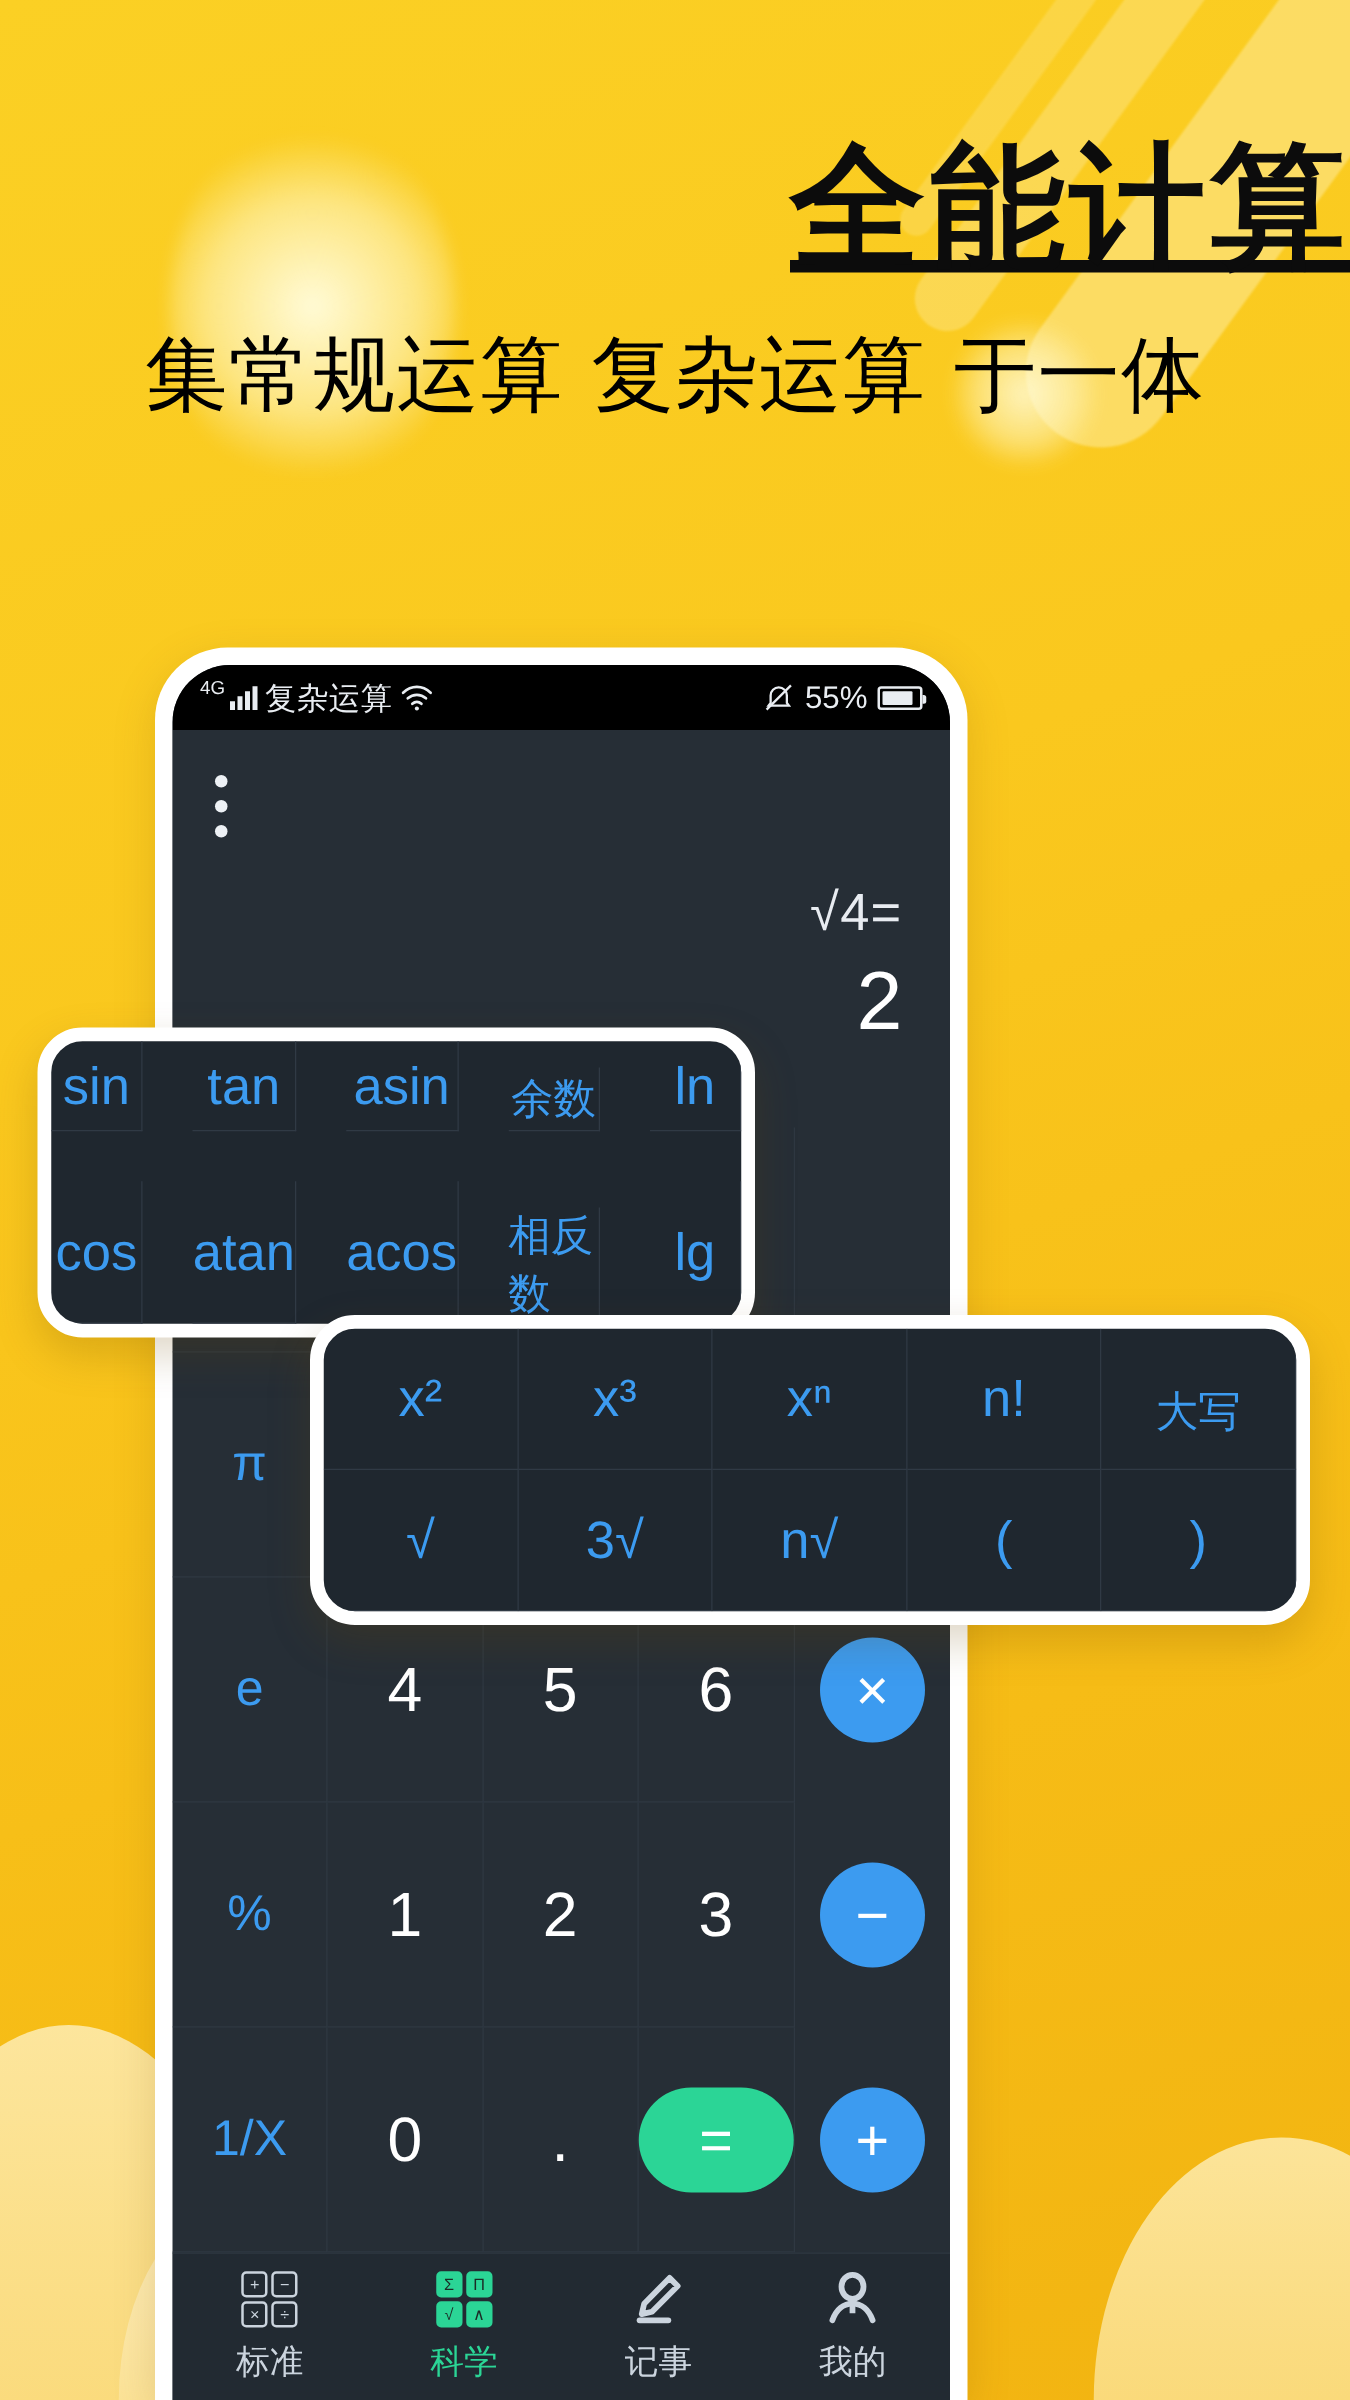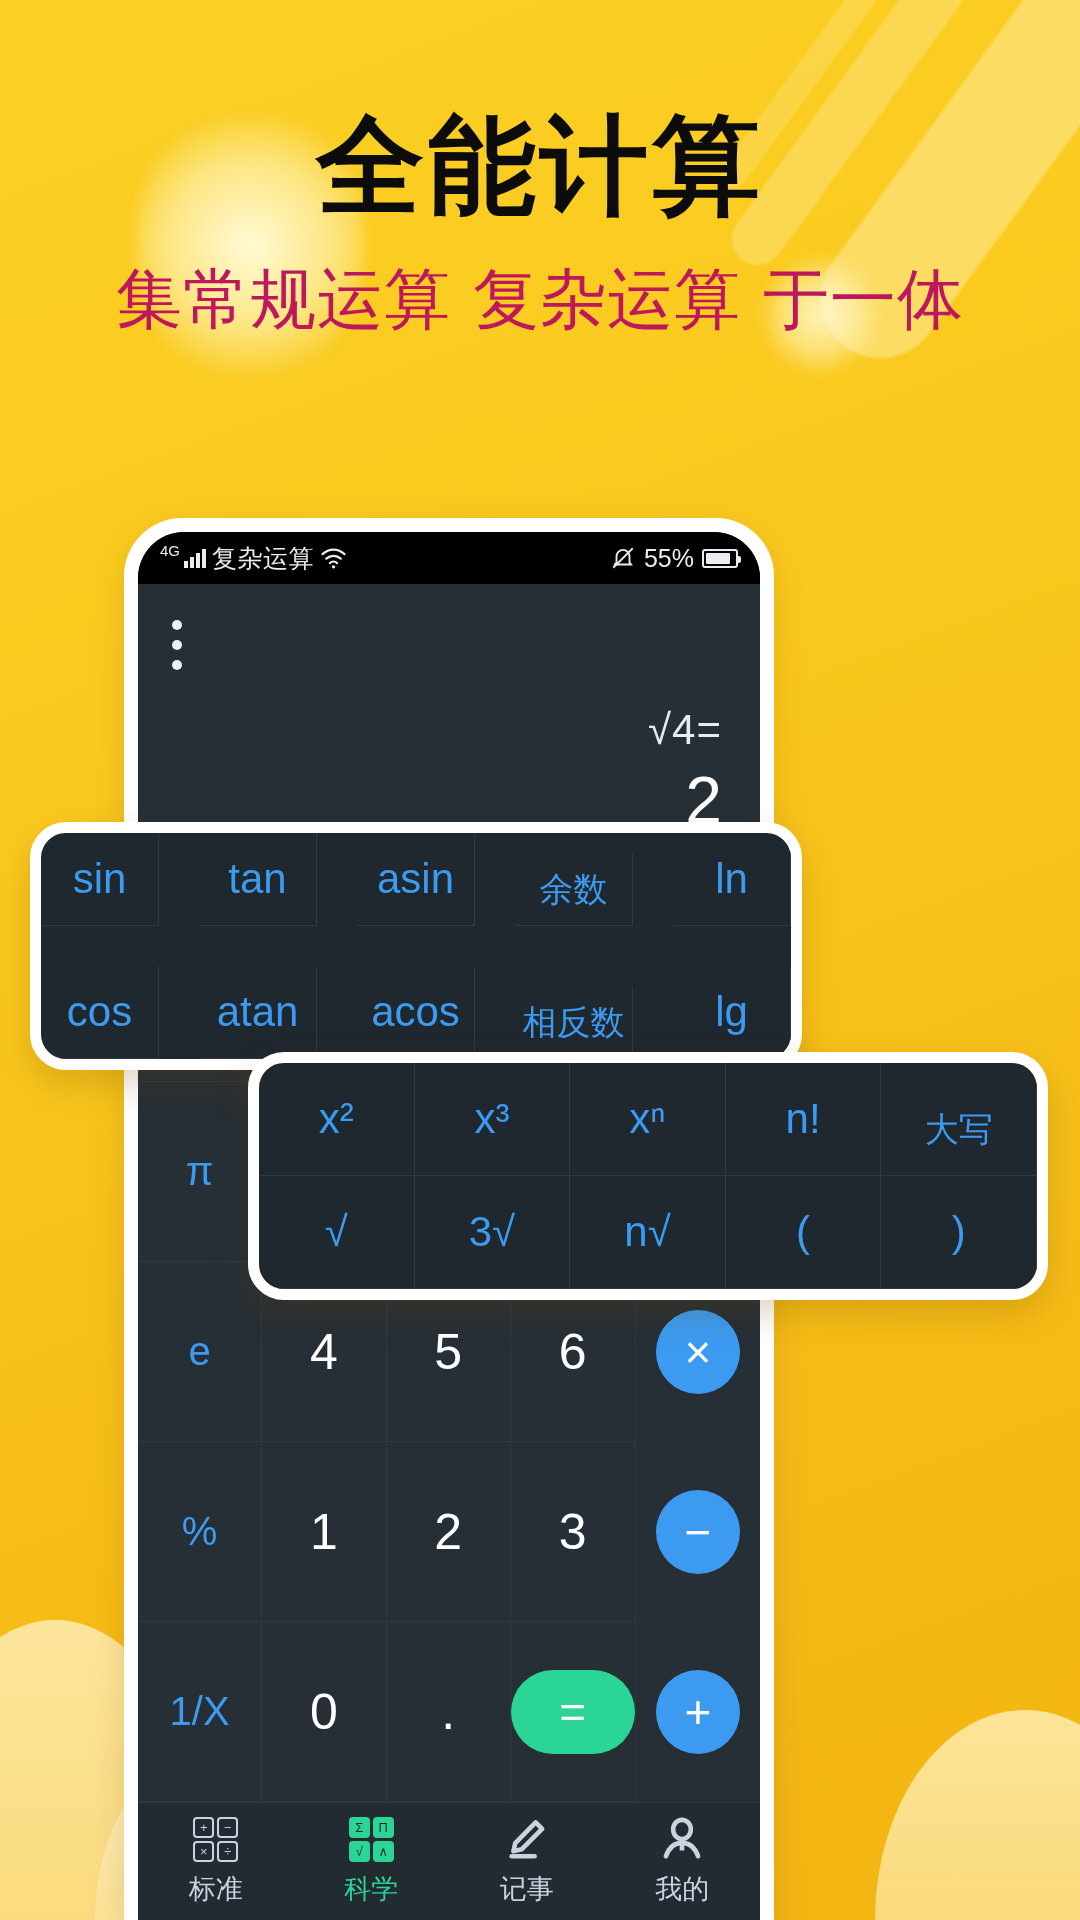--- a/index.html
+++ b/index.html
@@ -31,28 +31,29 @@
   .cloud.c1 { width:330px; height:300px; left:-110px; bottom:0;
               background:linear-gradient(180deg,#FDE9A8 0%,#FBDE86 100%); opacity:.92; }
   .cloud.c2 { width:200px; height:160px; left:95px;  bottom:0;
               background:linear-gradient(180deg,#FEF0C4 0%,#FCE49A 100%); opacity:.9; }
   .cloud.c3 { width:300px; height:210px; right:-95px; bottom:0;
               background:linear-gradient(180deg,#FDE9A8 0%,#FBDE86 100%); opacity:.9; }
 
   
   #promo-title {
     position:absolute; top:108px; left:0; width:100%;
-    text-align:center; font-size:108px; line-height:1.08;
+    text-align:right; font-size:108px; line-height:1.08;
     font-weight:700; color:#0C0C0C; letter-spacing:4px;
     font-family:"DejaVu Sans","Liberation Sans",sans-serif;
+    text-decoration:underline;
   }
   #promo-sub {
     position:absolute; top:262px; left:0; width:100%;
     text-align:center; font-size:66px; line-height:1.15;
-    font-weight:400; color:#be185d; letter-spacing:1px;
+    font-weight:400; color:#000000; letter-spacing:1px;
     font-family:"DejaVu Sans","Liberation Sans",sans-serif;
   }
 
   
   #phone-frame {
     position:absolute; left:124px; top:518px;
     width:650px; height:1402px;
     background:#FFFFFF;
     border-radius:58px 58px 0 0;
     padding:14px 14px 0 14px;
@@ -131,21 +132,21 @@
                 justify-content:center; line-height:1; }
   .nav-item.active .ico-grid b { background:#2BD596; border-color:#2BD596; color:#1C2A25; }
   .ico-svg { width:46px; height:46px; }
   .ico-svg * { stroke:currentColor; fill:none; stroke-width:2.4; }
 
   
   .overlay { position:absolute; background:#1F272F;
              border:11px solid #FFFFFF; border-radius:36px;
              box-shadow:0 14px 34px rgba(110,72,0,.22);
              display:grid; overflow:hidden; }
-  #overlay-trig { left:30px; top:822px; width:772px; height:248px;
+  #overlay-trig { left:30px; top:822px; width:574px; height:248px;
                   grid-template-columns:repeat(5,1fr); grid-template-rows:repeat(2,1fr);gap:40px; }
   #overlay-pow  { left:248px; top:1052px; width:800px; height:248px;
                   grid-template-columns:repeat(5,1fr); grid-template-rows:repeat(2,1fr); }
   .ocell { display:flex; align-items:center; justify-content:center;
            color:#3C9BF0; font-size:42px;
            border-right:1px solid #303A45; border-bottom:1px solid #303A45; }
   .ocell.cn { font-size:34px;margin-top:21px; }
 </style>
 </head>
 <body>

